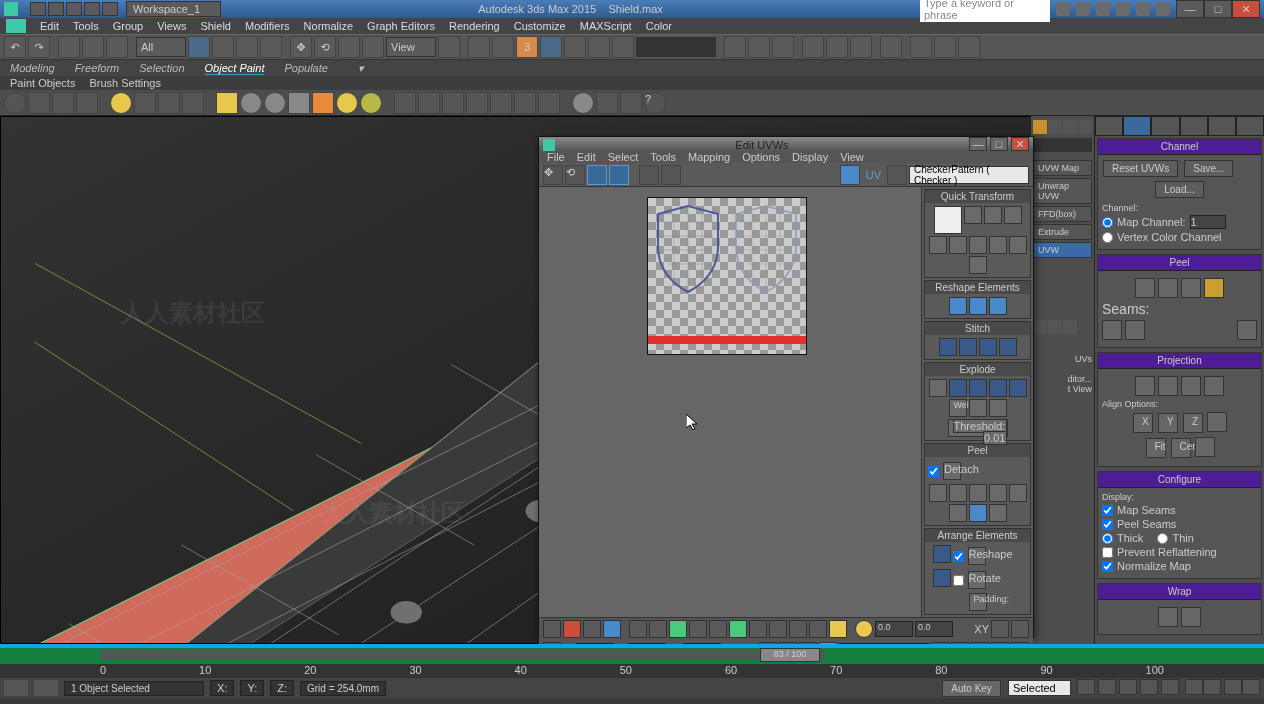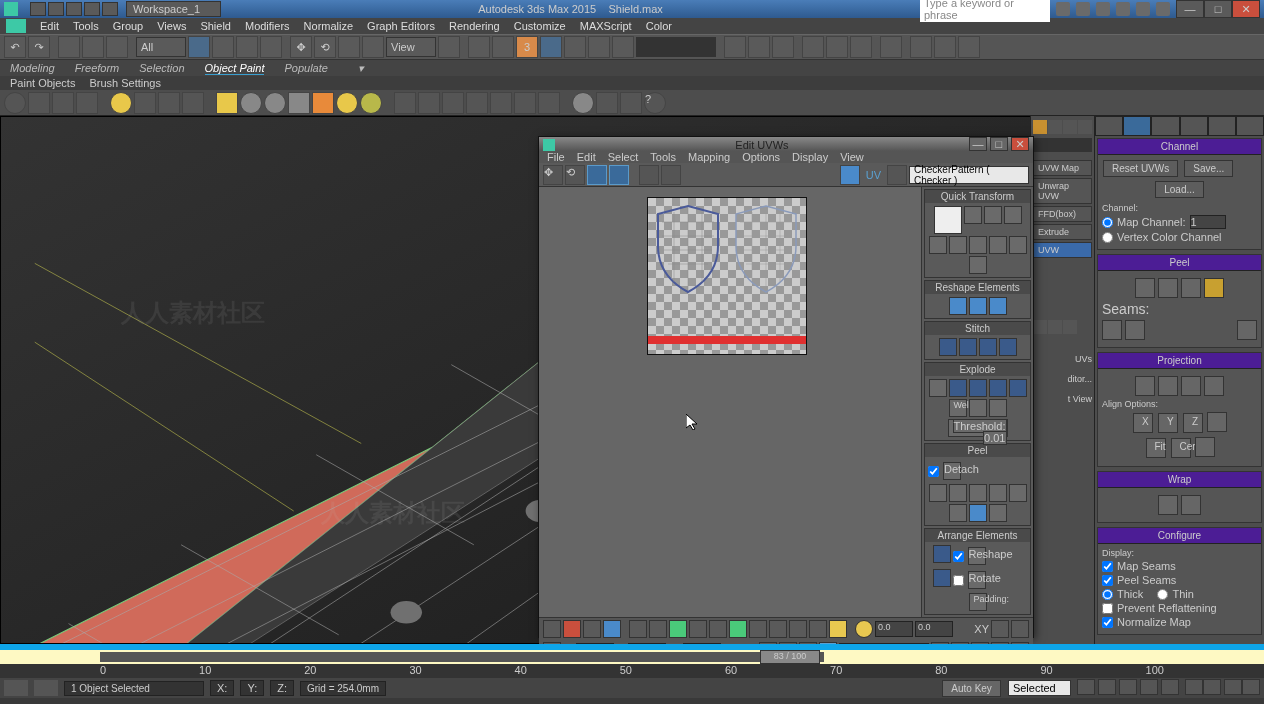--- a/index.html
+++ b/index.html
@@ -79,21 +79,21 @@
 .uvside .sec .sb .darkblue { background: #3a5a8a; }
 .uvside .lbl { font-size: 9px; width: 100%; text-align: left; padding-left: 4px; }
 .uvbottom { height: 44px; background: #555; border-top: 1px solid #333; }
 .uvbottom .row { height: 22px; display: flex; align-items: center; padding: 0 4px; gap: 2px; }
 .uvbottom .row .b { width: 18px; height: 18px; background: #5a5a5a; border: 1px solid #333; }
 .uvbottom .row .sp { background: #444; border: 1px solid #222; width: 38px; height: 16px; font-size: 9px; padding-left: 2px; }
 .uvbottom .row .dd { background: #e8e8e8; color: #000; border: 1px solid #222; padding: 0 16px 0 4px; height: 16px; font-size: 10px; display: flex; align-items: center; }
 .partialpanel { position: absolute; right: 170px; top: 116px; width: 64px; height: 528px; background: #4d4d4d; border-left: 1px solid #222; padding: 4px 2px; }
 .partialpanel .item { font-size: 9px; padding: 2px 4px; background: #555; margin: 2px 0; border: 1px solid #333; }
 .partialpanel .item.sel { background: #3a6aaa; }
-.timeline { height: 20px; background: #fef9c3; border-top: 6px solid #0ea5e9; position: relative; }
+.timeline { height: 20px; background: #15803d; border-top: 4px solid #0ea5e9; position: relative; }
 .timeline .track { position: absolute; left: 100px; right: 440px; top: 2px; height: 10px; background: #555; }
 .timeline .slider { position: absolute; left: 760px; top: 0; width: 60px; height: 14px; background: #888; border: 1px solid #333; text-align: center; font-size: 9px; }
 .ticks { height: 14px; background: #333; display: flex; justify-content: space-between; padding: 0 100px 0 100px; font-size: 9px; color: #888; }
 .statusbar { height: 20px; background: #444; display: flex; align-items: center; padding: 0 4px; gap: 6px; }
 .statusbar .seg { background: #333; border: 1px solid #222; padding: 1px 6px; font-size: 10px; }
 .statusbar .play span { width: 18px; height: 16px; background: #555; border: 1px solid #333; display: inline-block; }
 .cursor { position: absolute; left: 686px; top: 414px; width: 12px; height: 16px; pointer-events: none; }
 .watermark { position: absolute; color: rgba(200,200,200,0.1); font-size: 24px; font-weight: bold; pointer-events: none; }
 </style>
 </head>
@@ -345,29 +345,20 @@
           <span></span>
         </div>
         <div class="iconrow">
           <span class="btn2">Fit</span>
           <span class="btn2">Center</span>
           <span></span>
         </div>
       </div>
     </div>
     <div class="rollup">
-      <div class="hdr">Wrap</div>
-      <div class="body">
-          <div class="iconrow">
-            <span></span>
-            <span></span>
-          </div>
-        </div>
-    </div>
-    <div class="rollup">
       <div class="hdr">Configure</div>
       <div class="body">
         <div style="font-size:9px">Display:</div>
         <div class="chk">
             <input type="checkbox" checked="" style="">
             <span>Map Seams</span>
           </div>
         <div class="chk">
             <input type="checkbox" checked="" style="">
             <span>Peel Seams</span>
@@ -375,20 +366,29 @@
         <div class="chk"><input type="radio" checked="" style=""><span>Thick</span>&nbsp;&nbsp;<input type="radio" style=""><span>Thin</span></div>
         <div class="chk">
             <input type="checkbox" style="">
             <span>Prevent Reflattening</span>
           </div>
         <div class="chk">
             <input type="checkbox" checked="" style="">
             <span>Normalize Map</span>
           </div>
       </div>
+    </div>
+    <div class="rollup">
+      <div class="hdr">Wrap</div>
+      <div class="body">
+          <div class="iconrow">
+            <span></span>
+            <span></span>
+          </div>
+        </div>
     </div>
   </div>
 </div>
 
 <div class="partialpanel">
   <div style="display:flex;gap:1px;margin-bottom:4px">
     <span style="width:14px;height:14px;background:#c89030"></span>
     <span style="width:14px;height:14px;background:#555"></span>
     <span style="width:14px;height:14px;background:#555"></span>
     <span style="width:14px;height:14px;background:#555"></span>
@@ -400,21 +400,21 @@
   <div class="item">Extrude</div>
   <div class="item sel">UVW</div>
   <div style="height:60px"></div>
   <div style="display:flex;gap:1px">
       <span style="width:14px;height:14px;background:#555"></span>
       <span style="width:14px;height:14px;background:#555"></span>
       <span style="width:14px;height:14px;background:#555"></span>
     </div>
   <div style="font-size:9px;margin-top:20px;text-align:right">UVs</div>
   <div style="font-size:9px;margin-top:10px;text-align:right">ditor...</div>
-  <div style="font-size:9px;margin-top:10px;text-align:right">t View</div>
+  <div style="font-size:9px;margin-top:0;text-align:right">t View</div>
 </div>
 
 <div class="uvdialog">
   <div class="dtitle">
     <span style="width:12px;height:12px;background:#3dc9a6"></span>
     <span class="t">Edit UVWs</span>
     <span class="wbtns">
       <span>—</span>
       <span>□</span>
       <span class="cl">✕</span>

